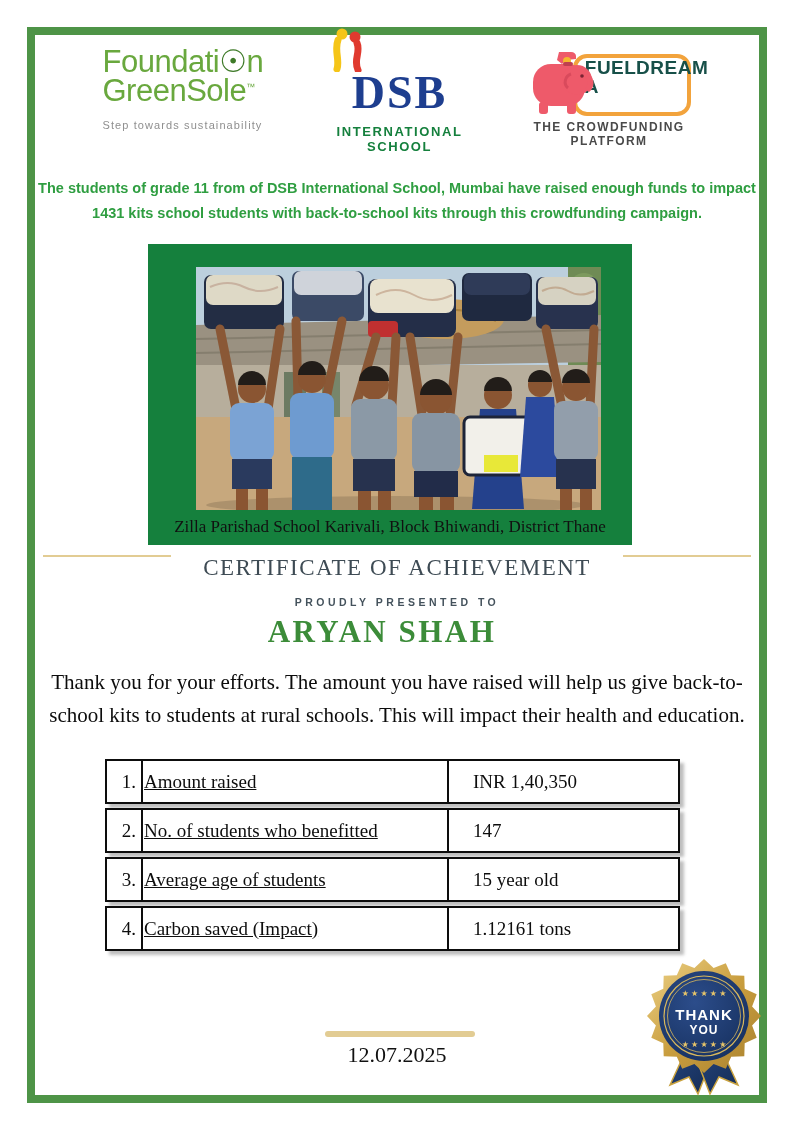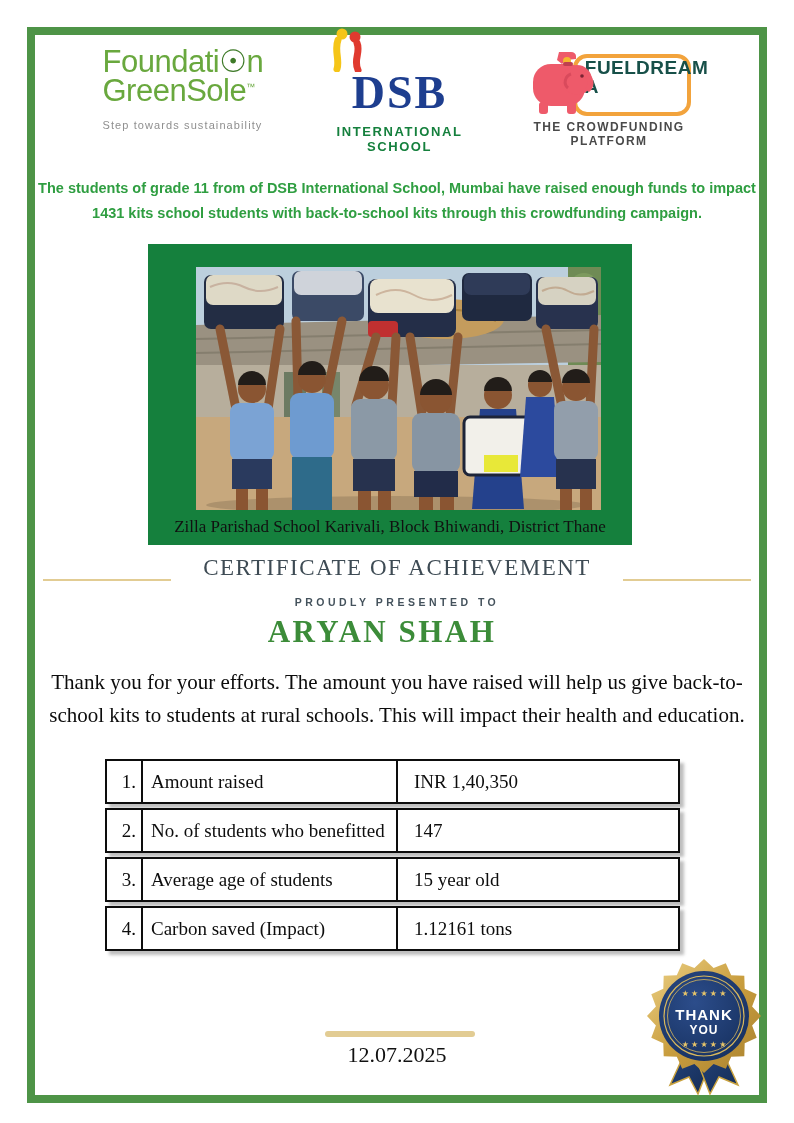--- a/index.html
+++ b/index.html
@@ -37,40 +37,40 @@
   .headline { position:absolute; left:37px; top:176px; width:720px; z-index:2;
     text-align:center; font-size:14.5px; font-weight:bold; color:#2f9e41; line-height:1.75; }
   
   .photo-panel { position:absolute; left:148px; top:244px; width:484px; height:301px;
     background:#15803d; z-index:2; }
   .photo { position:absolute; left:48px; top:23px; width:405px; height:243px; display:block; }
   .caption { position:absolute; left:0; bottom:8px; width:100%; text-align:center;
     font-family:"Liberation Serif", serif; font-size:17px; color:#111; }
   
   .cert-title-row { position:absolute; left:0; top:555px; width:794px; z-index:2;
-    display:flex; align-items:flex-end; justify-content:center; gap:32px; }
+    display:flex; align-items:flex-start; justify-content:center; gap:32px; }
   .rule { width:128px; height:2px; background:#e2cc93; }
   .cert-title { font-family:"Liberation Serif", serif; font-size:23px; color:#3e4b54; letter-spacing:1.5px; }
   .presented { position:absolute; left:0; top:596px; width:794px; text-align:center; z-index:2;
     font-size:10.5px; font-weight:600; letter-spacing:3.5px; color:#44525c; }
   .recipient { position:absolute; left:0; top:614px; width:764px; text-align:center; z-index:2;
     font-family:"Liberation Serif", serif; font-size:31px; font-weight:600;
     letter-spacing:2.5px; color:#3c8c39; }
   .message { position:absolute; left:35px; top:666px; width:724px; text-align:center; z-index:2;
     font-family:"Liberation Serif", serif; font-size:21px; color:#0c0c0c; line-height:1.55; }
   
   .stats { position:absolute; left:105px; top:759px; width:575px; z-index:2; }
   .stats-row { display:flex; height:45px; border:2px solid #0d0d0d; background:#fff;
     margin-bottom:4px; box-shadow:4px 4px 3px rgba(110,110,110,0.45);
     font-family:"Liberation Serif", serif; font-size:19px; color:#0d0d0d; }
   .cell-num { width:36px; border-right:2px solid #0d0d0d; display:flex; align-items:center;
     justify-content:flex-end; padding-right:5px; }
-  .cell-label { width:255px; border-right:2px solid #0d0d0d; display:flex; align-items:center;
-    padding-left:8px; }
-  .cell-value { flex:1; display:flex; align-items:center; padding-left:16px; }
+  .cell-label { width:306px; border-right:2px solid #0d0d0d; display:flex; align-items:center;
+    padding-left:1px;text-decoration:underline; }
+  .cell-value { flex:1; display:flex; align-items:center; padding-left:24px; }
   
   .badge { position:absolute; left:642px; top:954px; z-index:3; }
   
   .date-rule { position:absolute; left:325px; top:1031px; width:150px; height:6px;
     border-radius:3px; background:#e2cc93; z-index:2; }
   .date-text { position:absolute; left:0; top:1042px; width:794px; text-align:center; z-index:2;
     font-family:"Liberation Serif", serif; font-size:22px; color:#111; }
 </style>
 </head>
 <body>

